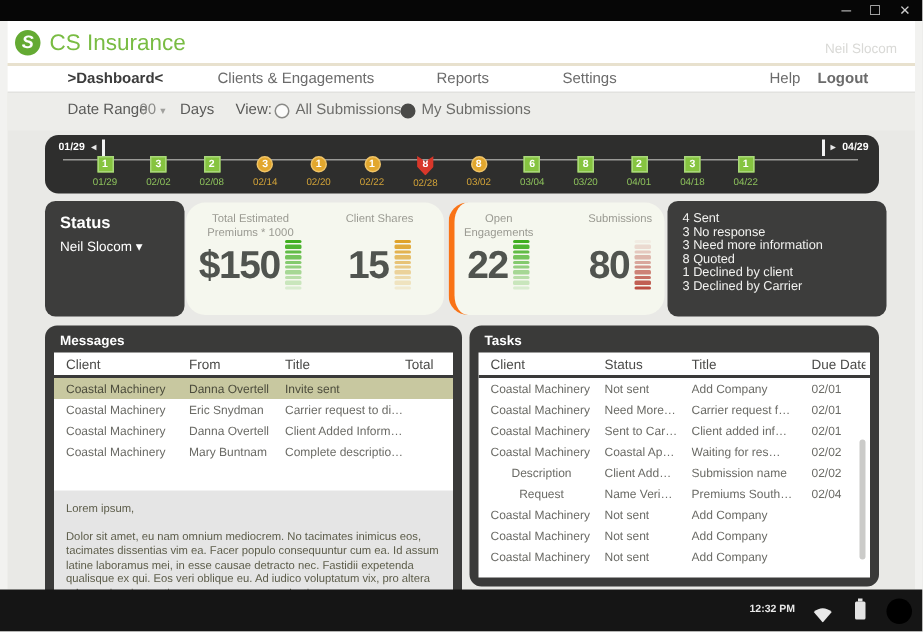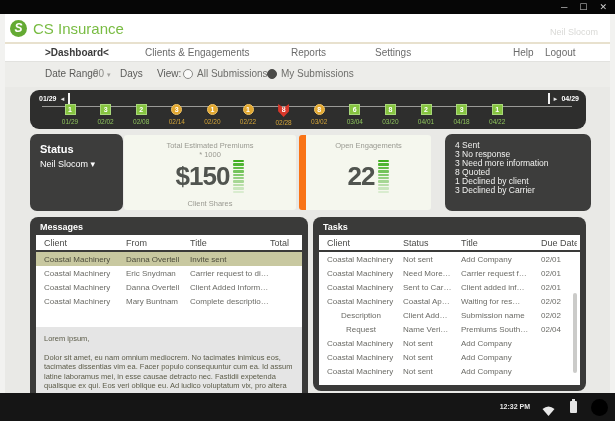--- a/index.html
+++ b/index.html
@@ -17,21 +17,21 @@
   .logo { position:absolute; left:5px; top:6px; width:17px; height:17px; border-radius:50%; background:#64aa33; color:#fff;
           font-size:12px; font-weight:bold; text-align:center; line-height:17px; font-style:italic; }
   .appname { position:absolute; left:28px; top:6px; font-size:15px; color:#79bc43; }
   .hdruser { position:absolute; right:12px; top:13px; font-size:9px; color:#d9d9d6; }
 
   
   .navbar { position:relative; height:18px; background:#ffffff; border-bottom:1px solid #e2e2df; font-size:10px; }
   .navbar span { position:absolute; top:3px; color:#6b6b6b; cursor:pointer; }
   .nv0 { left:40px; color:#3b3b3b !important; font-weight:bold; }
   .nv1 { left:140px; } .nv2 { left:286px; } .nv3 { left:370px; }
-  .nv4 { left:508px; } .nv5 { left:540px; }
+  .nv4 { left:508px; } .nv5 { left:540px;font-weight:bold; }
 
   
   .filterbar { position:relative; height:25px; background:#ededea; font-size:10px; color:#5a5a58; }
   .filterbar > * { position:absolute; top:6px; }
   .f-label { left:40px; }
   .f-dd { left:88px; color:#8b8b88; cursor:pointer; }
   .f-dd .caret { font-size:7px; color:#a0a09d; }
   .f-days { left:115px; }
   .f-view { left:152px; }
   .radio { display:flex; align-items:center; gap:4px; cursor:pointer; color:#6e6e6b; }
@@ -52,23 +52,23 @@
   .marker.amber .badge { background:#e2a72e; border:1px solid #f0c468; border-radius:50%; line-height:9px; }
   .marker.red .badge { background:#d8372a; height:13px; line-height:12px;
      clip-path:polygon(0 0,50% 28%,100% 0,100% 55%,50% 100%,0 55%); }
   .mlabel { display:block; font-size:6.5px; margin-top:2px; }
   .marker.green .mlabel { color:#8dc25c; } .marker.amber .mlabel { color:#d2a338; } .marker.red .mlabel { color:#d2a338; }
 
   
   .statusbox { position:absolute; left:25px; top:120px; width:93px; height:77px; background:#3d3d3c; border-radius:7px; color:#fff; padding:9px 10px; z-index:1;}
   .statusbox .st-title { font-size:11px; font-weight:bold; }
   .statusbox .st-user { font-size:9px; margin-top:4px; cursor:pointer; }
-  .panel { position:absolute; top:121px; height:75px; background:#f5f7ee; border-radius:3px; display:flex;flex-direction:column; }
+  .panel { position:absolute; top:121px; height:75px; background:#f5f7ee; border-radius:13px; display:flex; }
   .panelA { left:119px; width:172px; }
-  .panelB { left:294px; width:132px; border-left:7px solid #f97316;gap:22px; }
+  .panelB { left:294px; width:144px; border-left:4px solid #f97316;gap:22px; }
   .statcell { flex:1; display:flex; flex-direction:column; align-items:center; padding-top:6px; }
   .statlabel { font-size:7.5px; color:#9a9a92; text-align:center; line-height:9px; min-height:18px; max-width:92px; }
   .statvalrow { display:flex; align-items:center; margin-top:1px; }
   .statval { font-size:26px; font-weight:bold; color:#50544f; letter-spacing:-1px; }
   .gauge { display:flex; flex-direction:column; gap:1px; margin-left:4px; }
   .gauge b { width:11px; height:2.4px; border-radius:1px; display:block; }
   .summarybox { position:absolute; left:440px; top:120px; width:146px; height:77px; background:#3d3d3c; border-radius:7px; color:#f2f2f0; padding:7px 10px; }
   .sline { font-size:8.5px; line-height:9px; white-space:nowrap; }
 
   

